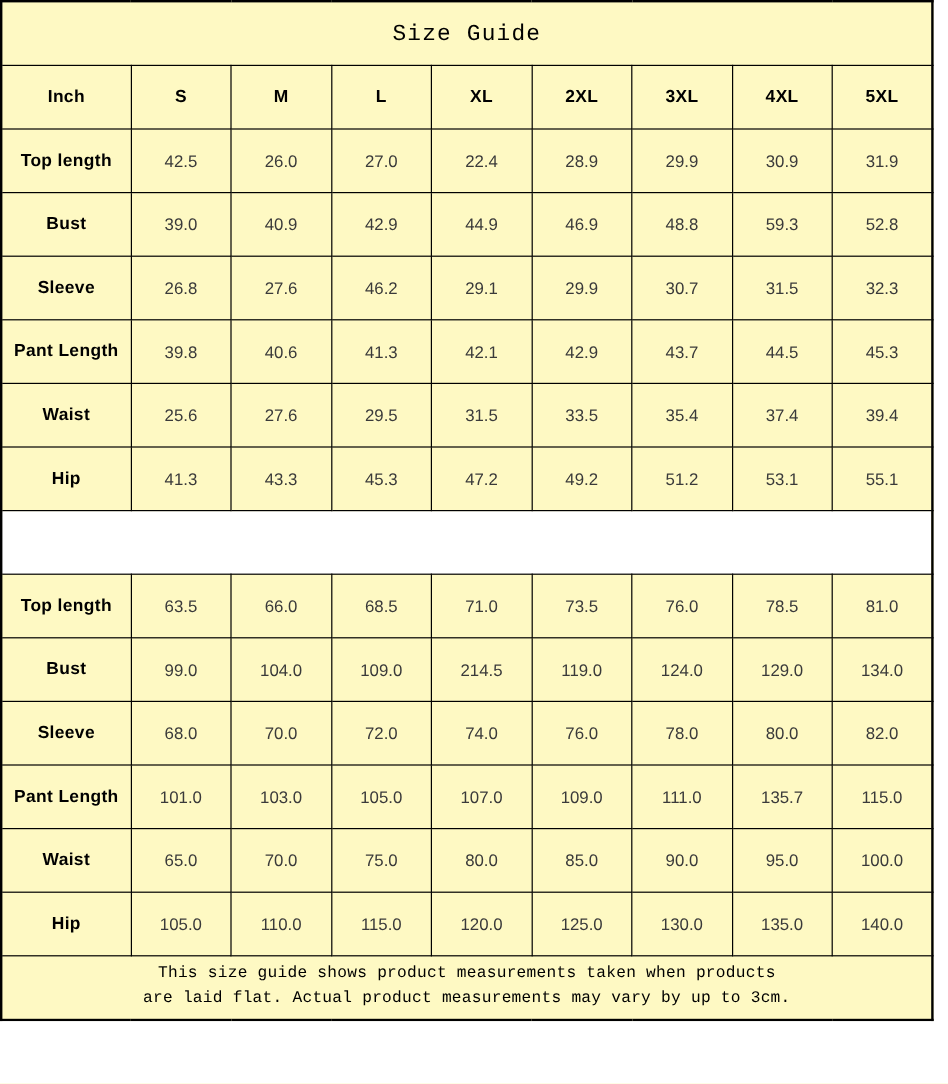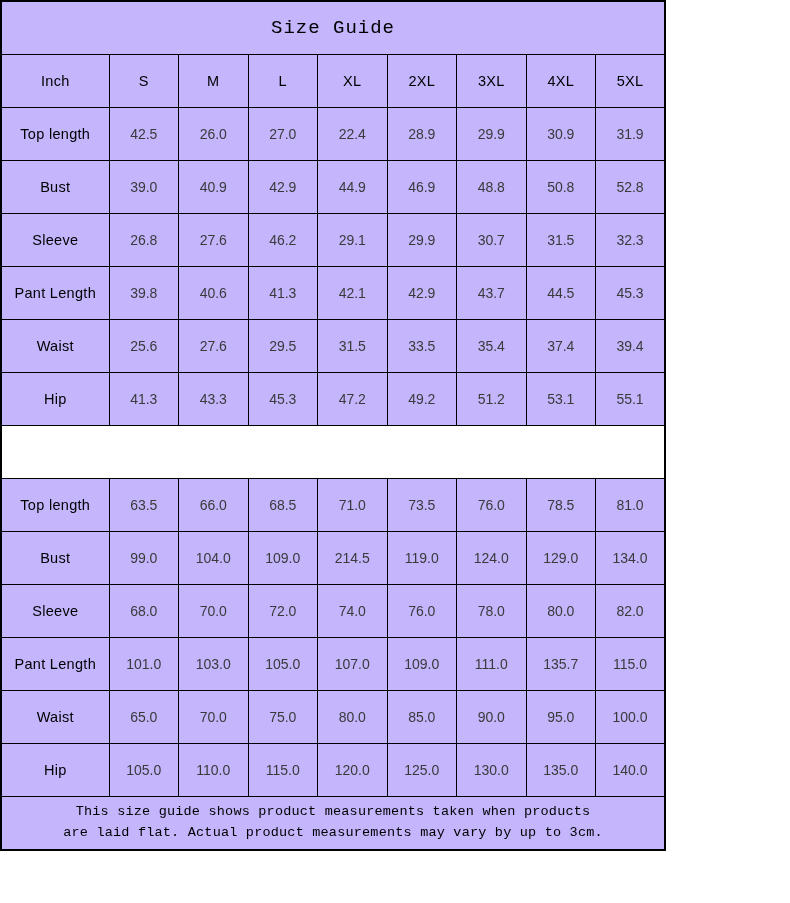--- a/index.html
+++ b/index.html
@@ -5,25 +5,25 @@
   html, body {
     margin: 0;
     padding: 0;
     background: #ffffff;
   }
   .page {
     width: 790px;
     box-sizing: border-box;
   }
   table.size-guide {
-    width: 666px;
+    width: 778px;
     border-collapse: collapse;
     table-layout: fixed;
     border: 2px solid #000;
-    background: #c4b5fd;
+    background: #fef9c3;
   }
   td {
     border: 1px solid #000;
     height: 52px;
     padding: 0 2px;
     text-align: center;
     vertical-align: middle;
     font-family: "Liberation Sans", "DejaVu Sans", sans-serif;
     font-size: 14px;
     color: #3a3a3a;
@@ -32,21 +32,21 @@
   td.title-cell {
     font-family: "Liberation Mono", "DejaVu Sans Mono", monospace;
     font-size: 19px;
     color: #000;
     font-weight: normal;
     letter-spacing: 1px;
   }
   td.unit-cell,
   td.size-cell,
   td.label-cell {
-    font-weight: normal;
+    font-weight: bold;
     color: #000;
     font-size: 14.5px;
     letter-spacing: 0.3px;
   }
   td.spacer-cell {
     border-left: none;
     border-right: none;
     background: #fff;
   }
   td.footnote-cell {
@@ -102,21 +102,21 @@
           <td class="value-cell">31.9</td>
         </tr>
         <tr>
           <td class="label-cell">Bust</td>
           <td class="value-cell">39.0</td>
           <td class="value-cell">40.9</td>
           <td class="value-cell">42.9</td>
           <td class="value-cell">44.9</td>
           <td class="value-cell">46.9</td>
           <td class="value-cell">48.8</td>
-          <td class="value-cell">50.8</td>
+          <td class="value-cell">59.3</td>
           <td class="value-cell">52.8</td>
         </tr>
         <tr>
           <td class="label-cell">Sleeve</td>
           <td class="value-cell">26.8</td>
           <td class="value-cell">27.6</td>
           <td class="value-cell">46.2</td>
           <td class="value-cell">29.1</td>
           <td class="value-cell">29.9</td>
           <td class="value-cell">30.7</td>

